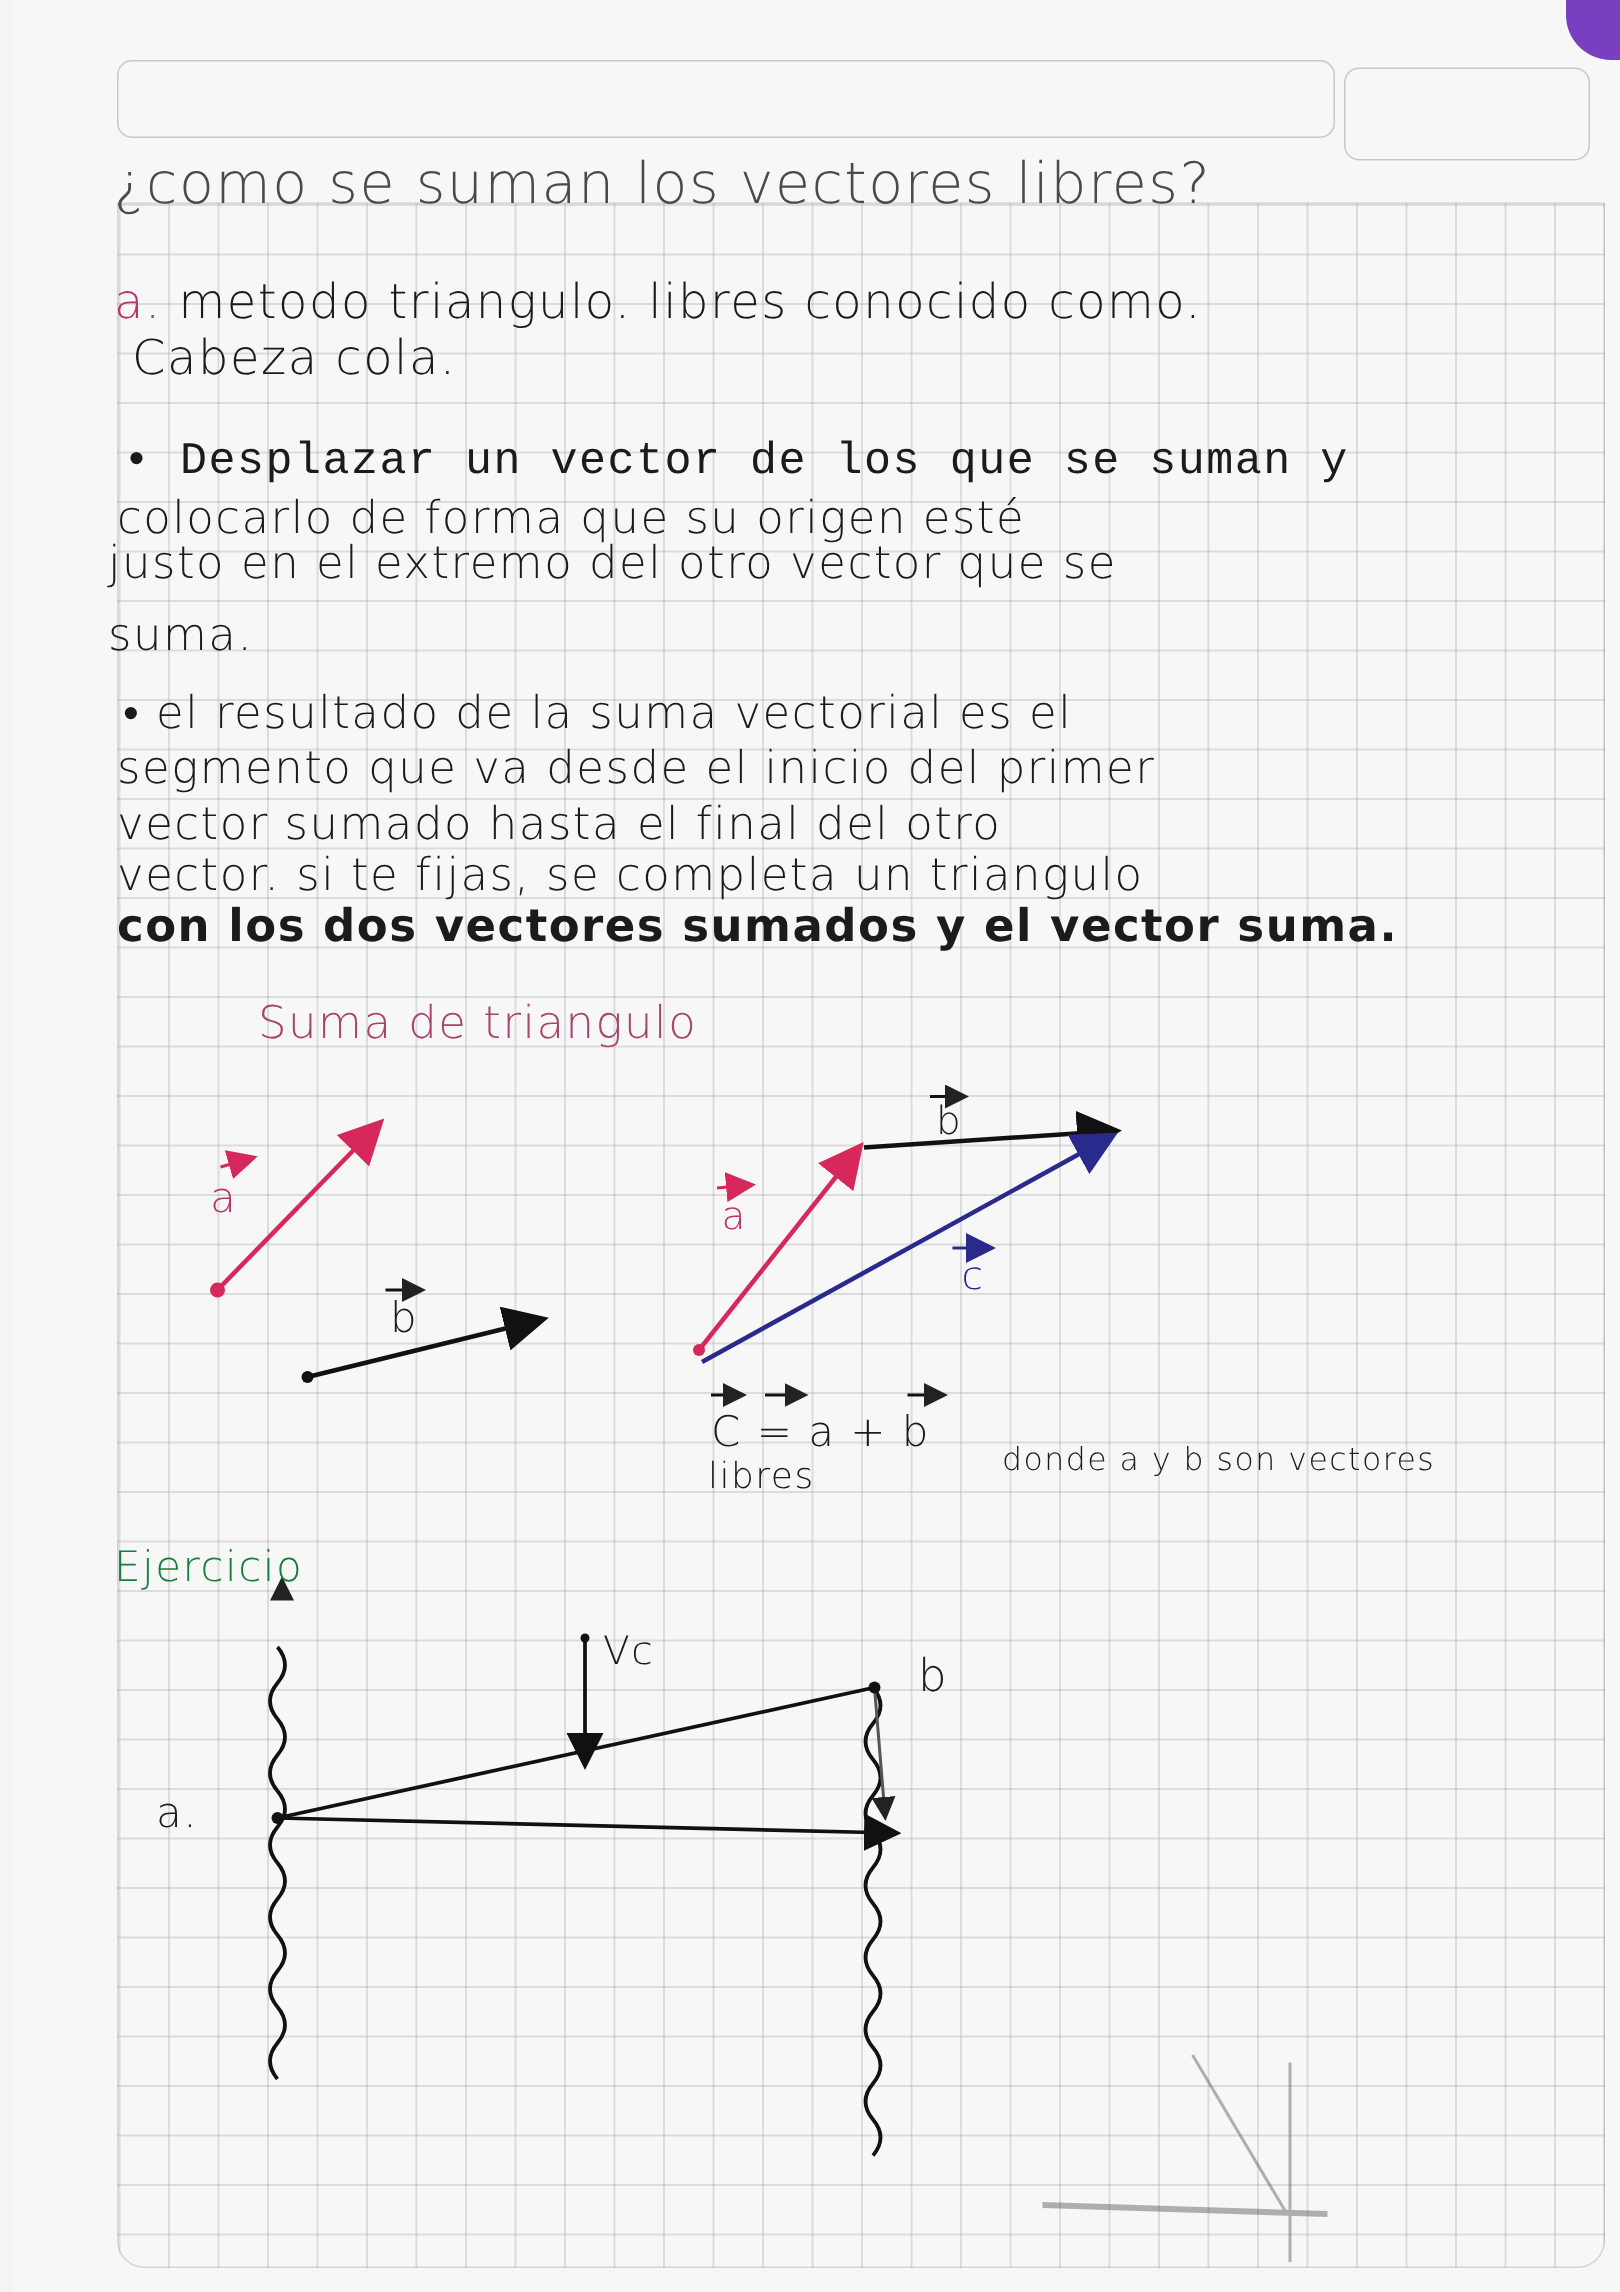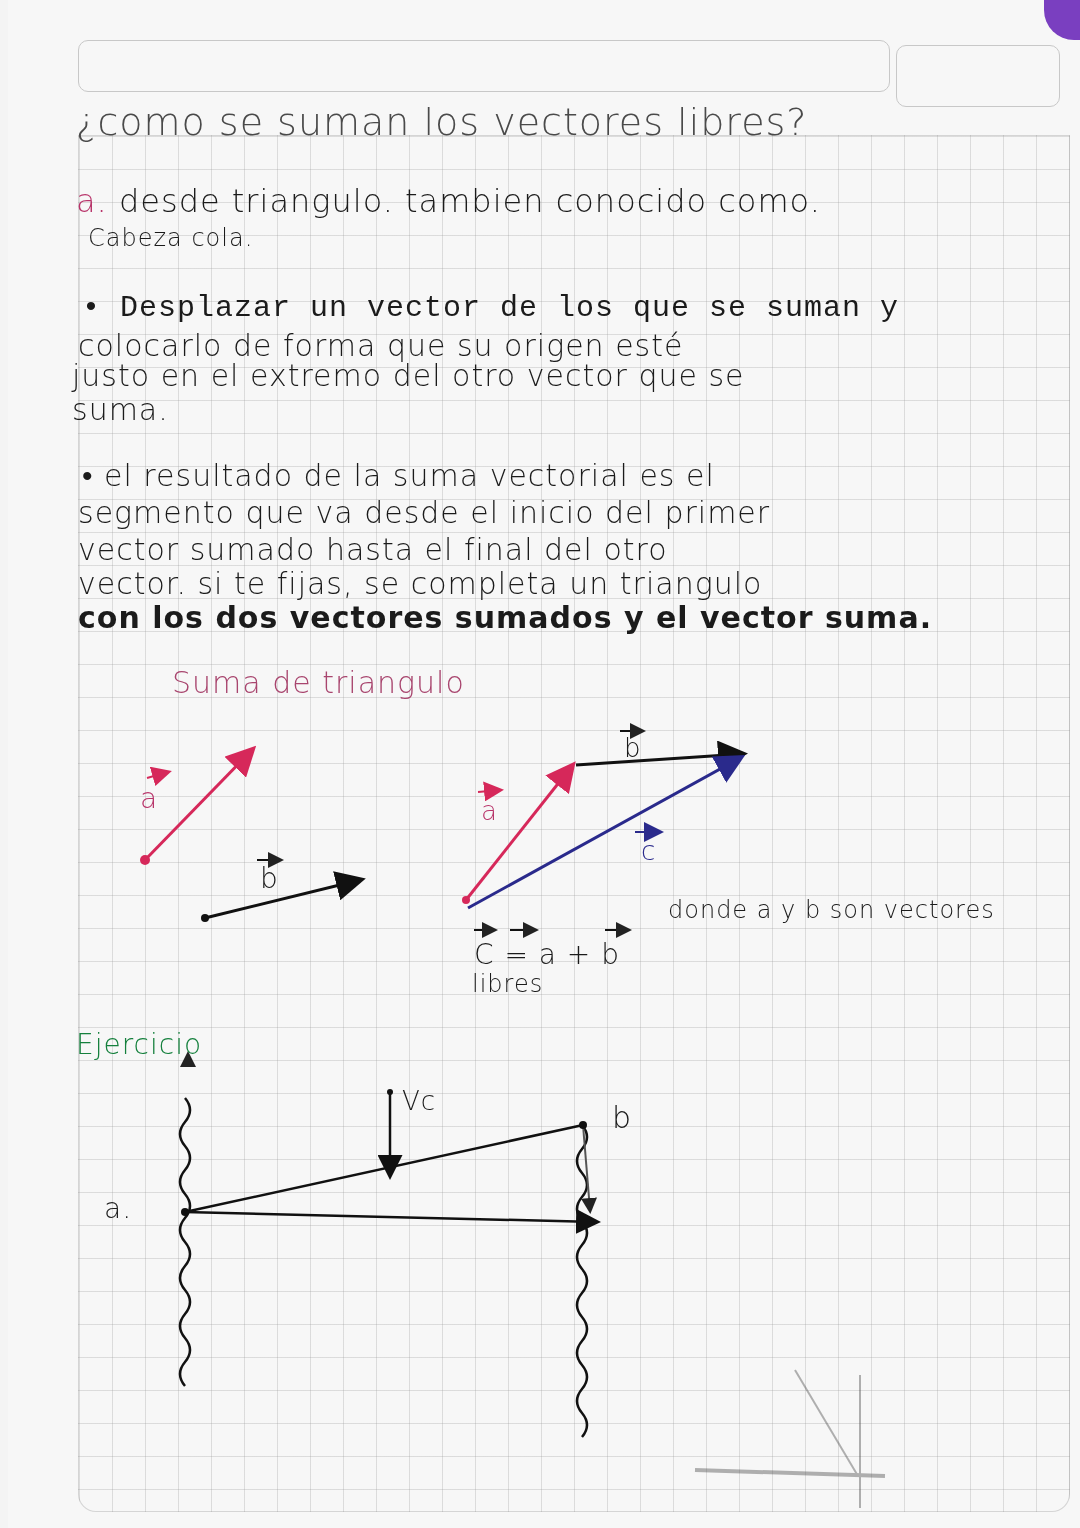--- a/index.html
+++ b/index.html
@@ -52,28 +52,28 @@
   <div class="grid"></div>
 </div>
 <div class="purple-corner"></div>
 
 <div class="hw title">
   <span>¿</span><span>como se suman los vectores libres?</span>
 </div>
 
 <div class="hw line" style="left:76px; top:185px; font-size:32px;">
   <span class="pink-text">a.</span>
-  <span>desde triangulo. tambien conocido como.</span>
+  <span>metodo triangulo. libres conocido como.</span>
 </div>
-<div class="hw line" style="left:88px; top:222px; font-size:24px;">Cabeza cola.</div>
+<div class="hw line" style="left:88px; top:222px; font-size:32px;">Cabeza cola.</div>
 
 <div class="hw line" style="left:82px; top:292px;font-family:Liberation Mono, monospace;">• Desplazar un vector de los que se suman y</div>
 <div class="hw line" style="left:78px; top:330px;">colocarlo de forma que su origen esté</div>
 <div class="hw line" style="left:72px; top:360px;">justo en el extremo del otro vector que se</div>
-<div class="hw line" style="left:72px; top:394px;">suma.</div>
+<div class="hw line" style="left:72px; top:408px;">suma.</div>
 
 <div class="hw line" style="left:82px; top:460px;text-align:center;">• el resultado de la suma vectorial es el</div>
 <div class="hw line" style="left:78px; top:497px;">segmento que va desde el inicio del primer</div>
 <div class="hw line" style="left:78px; top:534px;">vector sumado hasta el final del otro</div>
 <div class="hw line" style="left:78px; top:568px;">vector. si te fijas, se completa un triangulo</div>
 <div class="hw line" style="left:78px; top:602px;font-weight:bold;">con los dos vectores sumados y el vector suma.</div>
 
 <div class="hw pink-text" style="left:172px; top:665px; font-size:30px; color:#a8456e;">Suma de triangulo</div>
 
 <svg class="diag" width="1080" height="1528">
@@ -144,19 +144,19 @@
   </g>
 </svg>
 
 <div class="hw pink-text" style="left:140px; top:782px; font-size:28px;">a</div>
 <div class="hw" style="left:260px; top:862px; font-size:28px;">b</div>
 <div class="hw pink-text" style="left:481px; top:796px; font-size:26px;">a</div>
 <div class="hw" style="left:624px; top:733px; font-size:26px;">b</div>
 <div class="hw" style="left:641px; top:836px; font-size:26px; color:#2a2a8c;">c</div>
 
 <div class="hw" style="left:474px; top:938px; font-size:28px;">C = a + b</div>
-<div class="hw" style="left:668px; top:896px; font-size:24px;">donde a y b son vectores</div>
+<div class="hw" style="left:668px; top:961px; font-size:21px;">donde a y b son vectores</div>
 <div class="hw" style="left:472px; top:970px; font-size:24px;">libres</div>
 
 <div class="hw" style="left:76px; top:1028px; font-size:28px; color:#15803d;">Ejercicio</div>
 <div class="hw" style="left:104px; top:1192px; font-size:28px;">a.</div>
 <div class="hw" style="left:612px; top:1100px; font-size:30px;">b</div>
 <div class="hw" style="left:402px; top:1086px; font-size:26px;text-align:center;">Vc</div>
 
 </body></html>

